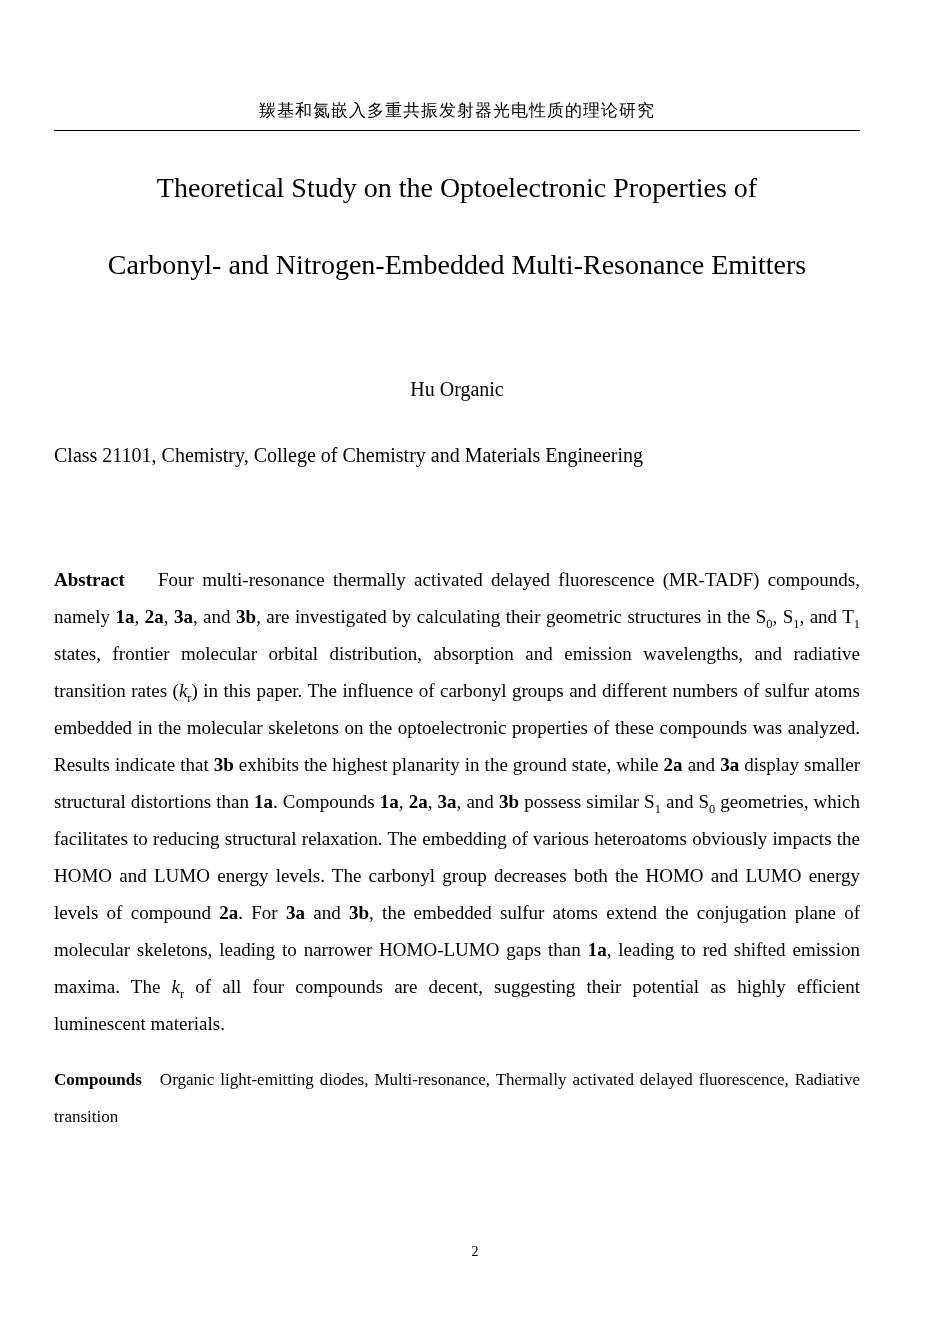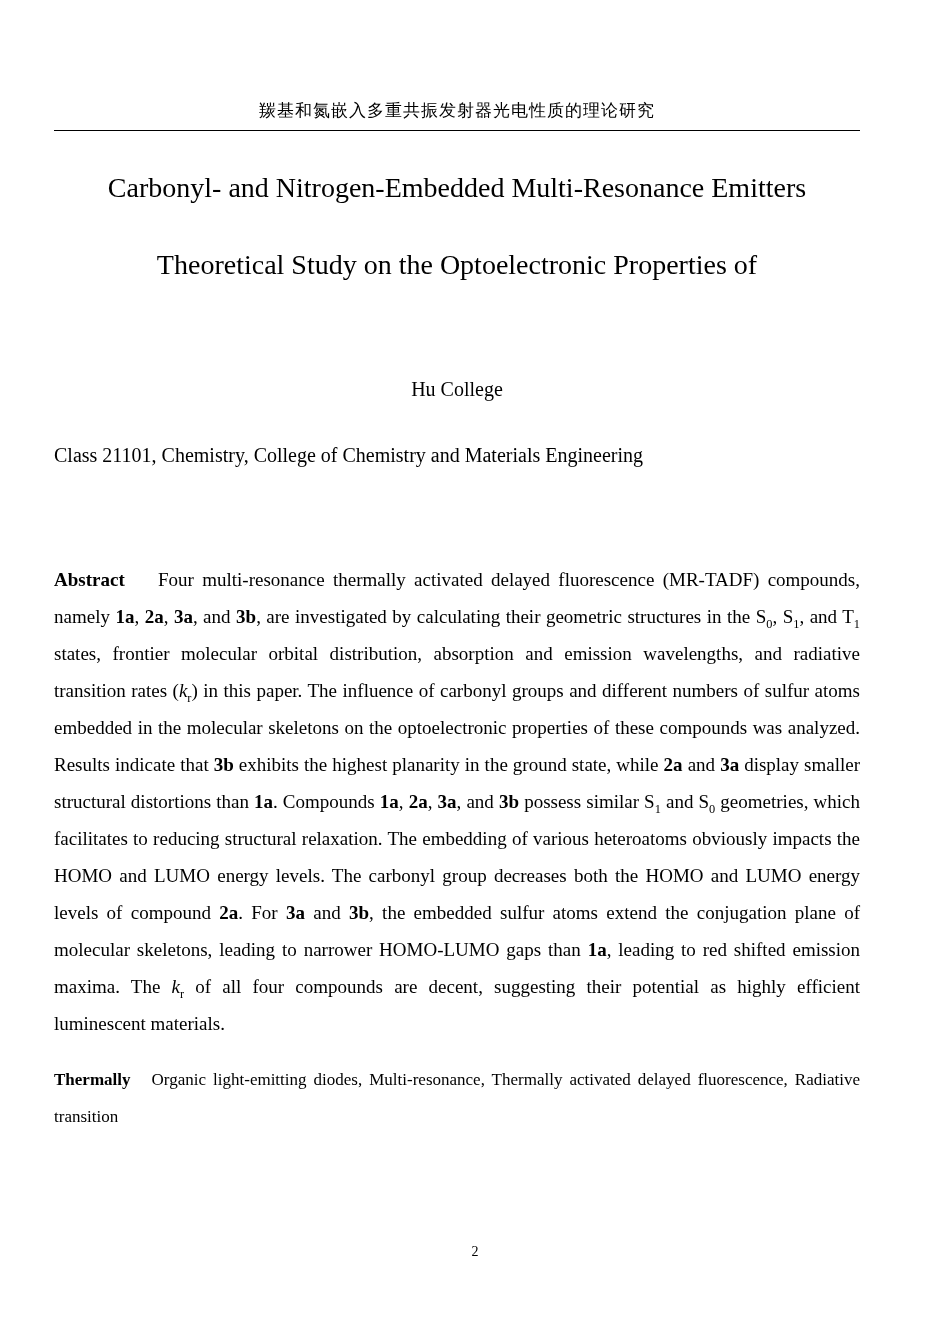--- a/index.html
+++ b/index.html
@@ -81,27 +81,27 @@
   }
 </style>
 </head>
 <body>
 
 <div class="page">
 
   <div class="running-header">羰基和氮嵌入多重共振发射器光电性质的理论研究</div>
 
   <div class="title-block">
+    <p class="title-line">Theoretical Study on the Optoelectronic Properties of</p>
     <p class="title-line">Carbonyl- and Nitrogen-Embedded Multi-Resonance Emitters</p>
-    <p class="title-line">Theoretical Study on the Optoelectronic Properties of</p>
   </div>
 
-  <div class="author">Hu College</div>
+  <div class="author">Hu Organic</div>
 
   <div class="affiliation">Class 21101, Chemistry, College of Chemistry and Materials Engineering</div>
 
   <p class="body-paragraph"><span style="font-weight: bold;">Abstract</span><span>&nbsp;&nbsp;&nbsp; Four multi-resonance thermally activated delayed fluorescence (MR-TADF) compounds, namely </span><span style="font-weight: bold;">1a</span><span>, </span><span style="font-weight: bold;">2a</span><span>, </span><span style="font-weight: bold;">3a</span><span>, and </span><span style="font-weight: bold;">3b</span><span>, are investigated by calculating their geometric structures in the S</span><sub>0</sub><span>, S</span><sub>1</sub><span>, and T</span><sub>1</sub><span> states, frontier molecular orbital distribution, absorption and emission wavelengths, and radiative transition rates (</span><span style="font-style: italic;">k</span><sub>r</sub><span>) in this paper. The influence of carbonyl groups and different numbers of sulfur atoms embedded in the molecular skeletons on the optoelectronic properties of these compounds was analyzed. Results indicate that </span><span style="font-weight: bold;">3b</span><span> exhibits the highest planarity in the ground state, while </span><span style="font-weight: bold;">2a</span><span> and </span><span style="font-weight: bold;">3a</span><span> display smaller structural distortions than </span><span style="font-weight: bold;">1a</span><span>. Compounds </span><span style="font-weight: bold;">1a</span><span>, </span><span style="font-weight: bold;">2a</span><span>, </span><span style="font-weight: bold;">3a</span><span>, and </span><span style="font-weight: bold;">3b</span><span> possess similar S</span><sub>1</sub><span> and S</span><sub>0</sub><span> geometries, which facilitates to reducing structural relaxation. The embedding of various heteroatoms obviously impacts the HOMO and LUMO energy levels. The carbonyl group decreases both the HOMO and LUMO energy levels of compound </span><span style="font-weight: bold;">2a</span><span>. For </span><span style="font-weight: bold;">3a</span><span> and </span><span style="font-weight: bold;">3b</span><span>, the embedded sulfur atoms extend the conjugation plane of molecular skeletons, leading to narrower HOMO-LUMO gaps than </span><span style="font-weight: bold;">1a</span><span>, leading to red shifted emission maxima. The </span><span style="font-style: italic;">k</span><sub>r</sub><span> of all four compounds are decent, suggesting their potential as highly efficient luminescent materials.</span></p>
 
-  <p class="keywords-paragraph"><span style="font-weight: bold;">Thermally</span><span>&nbsp;&nbsp; Organic light-emitting diodes, Multi-resonance, Thermally activated delayed fluorescence, Radiative transition</span></p>
+  <p class="keywords-paragraph"><span style="font-weight: bold;">Compounds</span><span>&nbsp;&nbsp; Organic light-emitting diodes, Multi-resonance, Thermally activated delayed fluorescence, Radiative transition</span></p>
 
   <div class="page-number">2</div>
 
 </div>
 
 </body></html>

